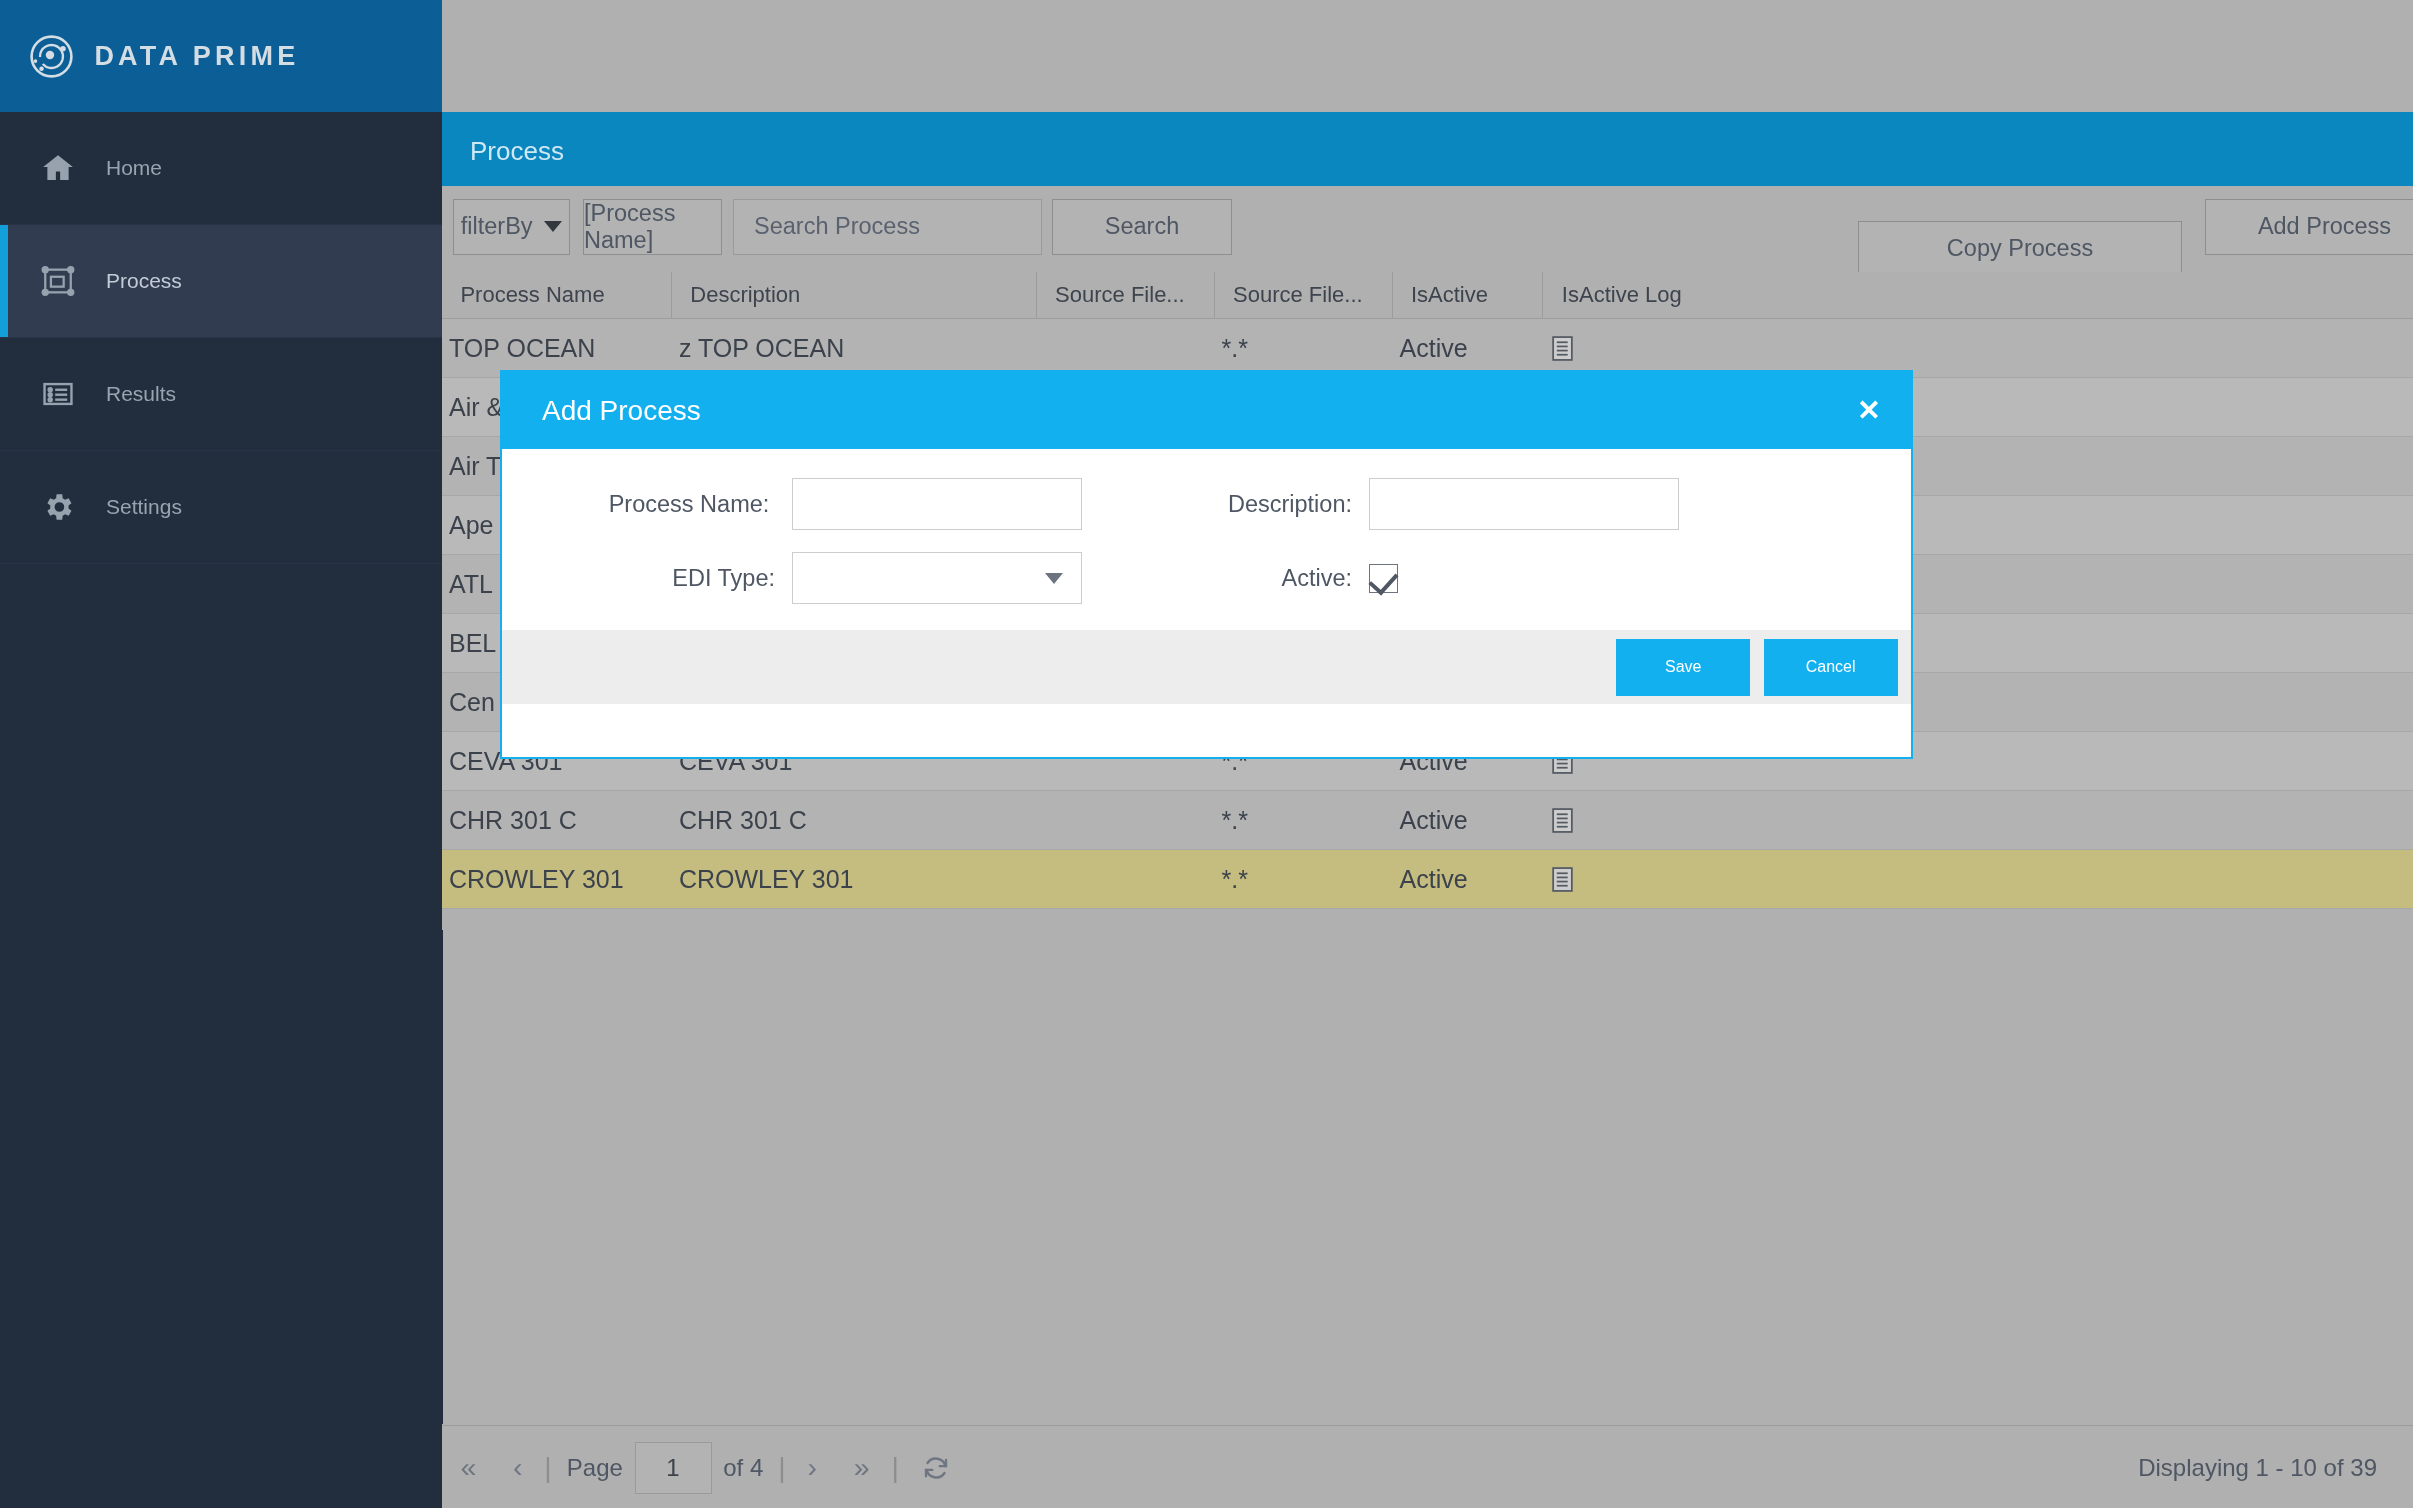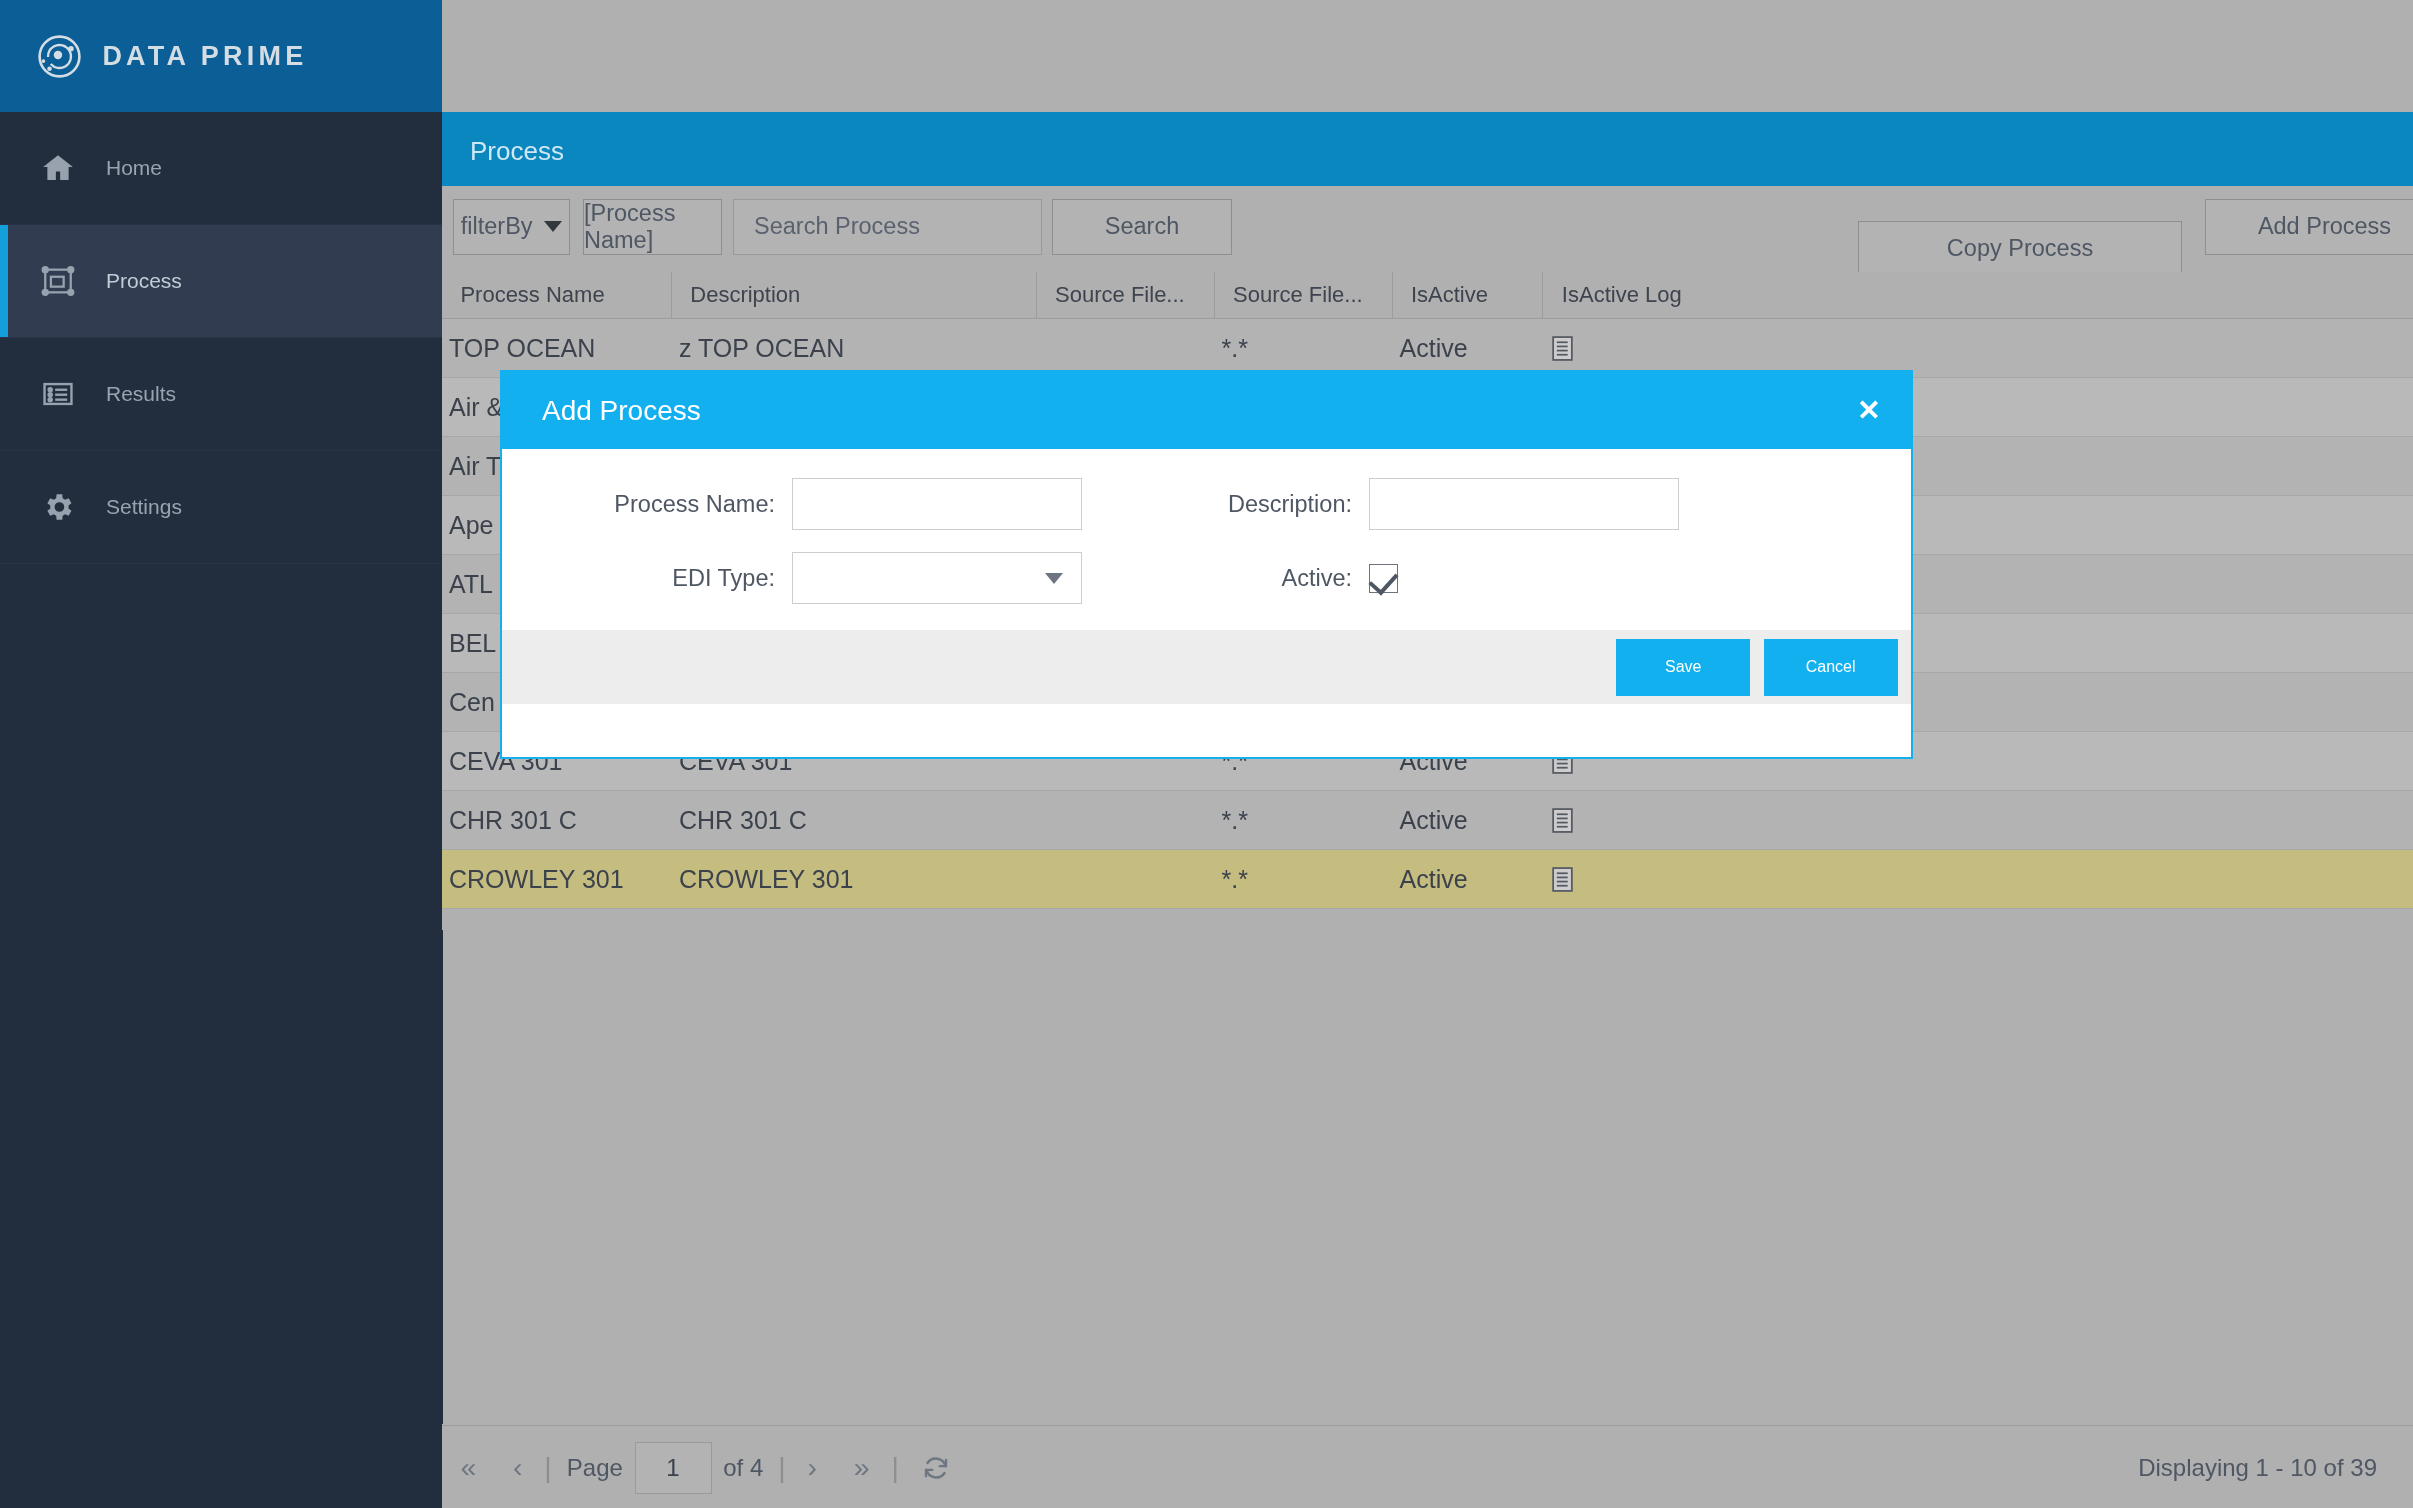--- a/index.html
+++ b/index.html
@@ -14,21 +14,21 @@
   #app { position: relative; width: 2413px; height: 1508px; }
 
   
   #sidebar {
     position: absolute; left: 0; top: 0;
     width: 442px; height: 1508px;
     background: #222d3d;
   }
   #brand {
     height: 112px; background: #0b5e96;
-    display: flex; align-items: center; padding-left: 35px;
+    display: flex; align-items: center; padding-left: 27px;
   }
   #brand .logo { width: 49px; height: 49px; flex: none; }
   #brand .brand-text {
     color: #d4dde4; font-size: 27px; font-weight: bold;
     letter-spacing: 4.2px; margin-left: 18.4px;
   }
   .nav-item {
     position: relative;
     height: 113px;
     display: flex; align-items: center;
@@ -560,21 +560,21 @@
   </div>
 
   <div id="modal">
     <div id="modal-head">
       <span id="modal-title">Add Process</span>
       <span id="modal-close">✕</span>
     </div>
     <div id="modal-body">
       <div class="frow">
         <div class="fcell" style="width:101px;"></div>
-        <div class="flabel" style="width:189px;">Process Name:</div>
+        <div class="flabel" style="width:189px;text-align:center;">Process Name:</div>
         <div class="finput" style="width:290px;"></div>
         <div class="fcell" style="width:111px;"></div>
         <div class="flabel" style="width:176px;">Description:</div>
         <div class="finput" style="width:310px;"></div>
       </div>
       <div class="frow">
         <div class="fcell" style="width:101px;"></div>
         <div class="flabel" style="width:189px;">EDI Type:</div>
         <div class="fselect" style="width:290px;">
           <span class="sel-caret"></span>

